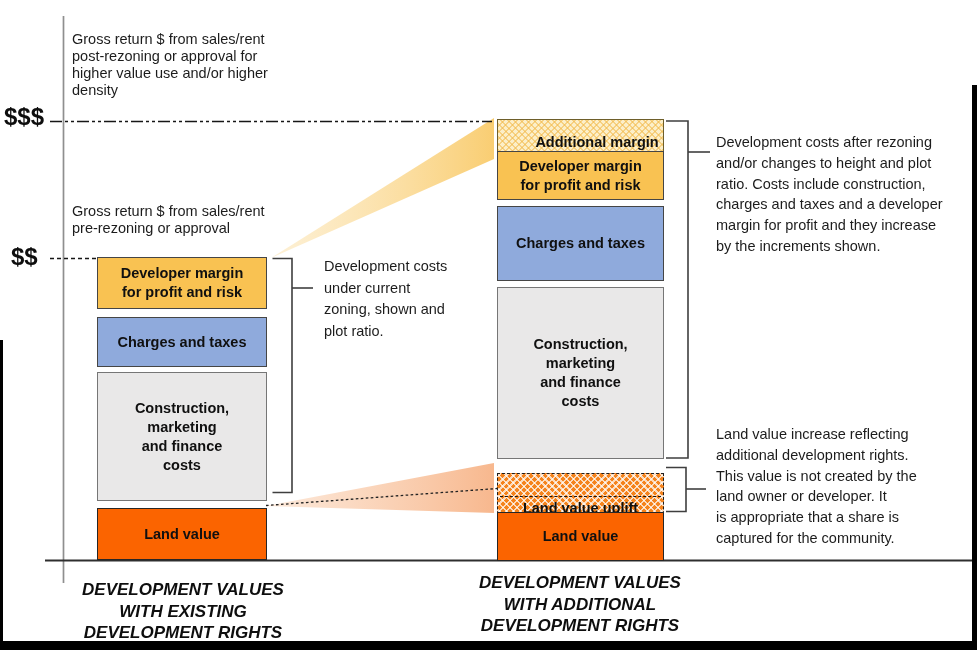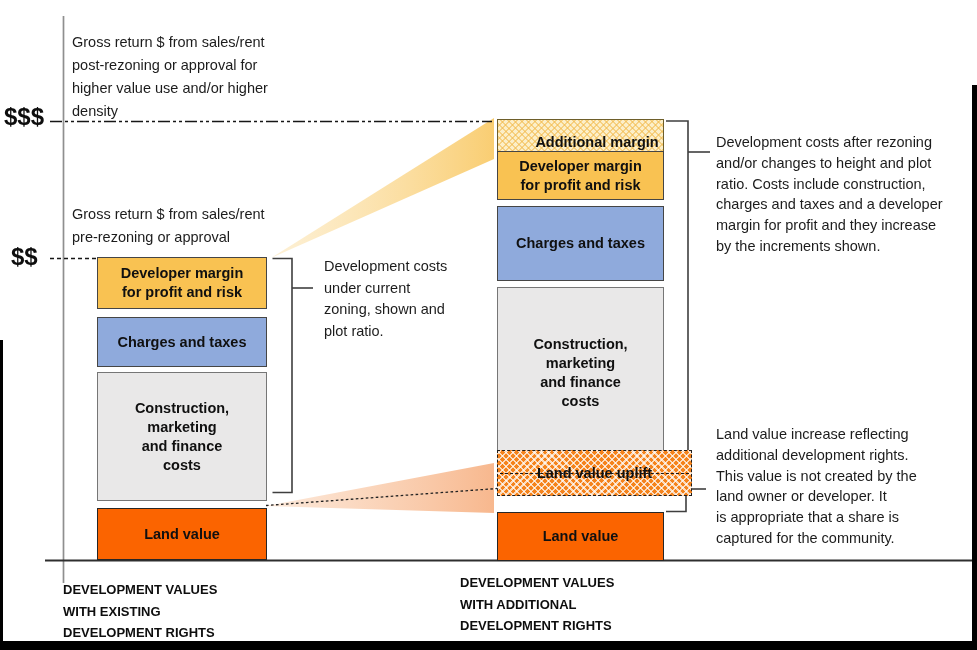--- a/index.html
+++ b/index.html
@@ -4,21 +4,21 @@
 <style>
   html,body{margin:0;padding:0;background:#fff;}
   .canvas{
     position:relative;width:977px;height:650px;background:#ffffff;
     font-family:"Liberation Sans",sans-serif;overflow:hidden;color:#1c1c1c;
   }
   svg.layer{position:absolute;left:0;top:0;z-index:1;pointer-events:none;}
   .dollar{position:absolute;font-size:24px;font-weight:bold;color:#0e0e0e;z-index:3;letter-spacing:0px;}
   #dollar-high{left:4px;top:103px;}
   #dollar-low{left:11px;top:243px;}
-  .note{position:absolute;font-size:14.5px;line-height:23px;color:#1c1c1c;white-space:pre-line;z-index:3;}
+  .note{position:absolute;font-size:14.5px;line-height:17px;color:#1c1c1c;white-space:pre-line;z-index:3;}
   #note-post{left:72px;top:31px;}
   #note-pre{left:72px;top:203px;}
   #note-current{left:324px;top:256px;line-height:21.5px;}
   #note-after{left:716px;top:132px;line-height:20.8px;}
   #note-landvalue{left:716px;top:424px;line-height:20.8px;}
   .box{
     position:absolute;box-sizing:border-box;z-index:2;
     display:flex;align-items:center;justify-content:center;text-align:center;
     font-weight:bold;font-size:14.5px;line-height:19px;color:#101010;
     border:1.6px solid #454545;white-space:pre-line;
@@ -30,31 +30,31 @@
   #l-land   {left:97px;top:508px;width:170px;height:52px;background:#FB6400;border-color:#262626;}
   
   #r-addmargin{left:497px;top:119px;width:167px;height:46px;border-color:#6e5e2a;
     background:
       repeating-linear-gradient(45deg, rgba(242,185,74,.55) 0 1.6px, rgba(242,185,74,0) 1.6px 4.6px),
       repeating-linear-gradient(-45deg, rgba(242,185,74,.55) 0 1.6px, rgba(242,185,74,0) 1.6px 4.6px),
       #FCEFC9; padding-left: 33px;}
   #r-margin {left:497px;top:151px;width:167px;height:49px;background:#F9C252;}
   #r-charges{left:497px;top:206px;width:167px;height:75px;background:#8FAADC;}
   #r-constr {left:497px;top:287px;width:167px;height:172px;background:#E9E8E8;border-color:#767676;}
-  #r-uplift {left:497px;top:450px;width:195px;height:46px;border:1.8px dashed #1e1e1e;
+  #r-uplift {left:497px;top:473px;width:167px;height:46px;border:1.8px dashed #1e1e1e;
     background:
       repeating-linear-gradient(45deg, rgba(255,255,255,.7) 0 1.6px, rgba(255,255,255,0) 1.6px 5px),
       repeating-linear-gradient(-45deg, rgba(255,255,255,.7) 0 1.6px, rgba(255,255,255,0) 1.6px 5px),
-      #F5831C;}
+      #F5831C; align-items: flex-end;}
   #r-land   {left:497px;top:512px;width:167px;height:49px;background:#FB6400;border-color:#262626;}
   .uplift-line{position:absolute;left:2px;right:2px;top:50%;border-top:1.6px dashed #161616;}
   .uplift-label{position:relative;}
   .col-label{
-    position:absolute;z-index:3;font-weight:bold;font-size:13px;line-height:21.5px;
-    white-space:pre-line;color:#0e0e0e;width:240px;
+    position:absolute;z-index:3;font-weight:bold;font-size:17px;line-height:21.5px;
+    text-align:center;white-space:pre-line;color:#0e0e0e;width:240px;font-style:italic;
   }
   #caption-left {left:63px;top:579px;}
   #caption-right{left:460px;top:572px;}
   
   .frame{position:absolute;background:#000;z-index:4;}
   #frame-left{left:0;top:340px;width:2.5px;height:310px;}
   #frame-right{left:972px;top:85px;width:5px;height:565px;}
   #frame-bottom{left:0;top:641px;width:977px;height:9px;}
 </style>
 </head>

